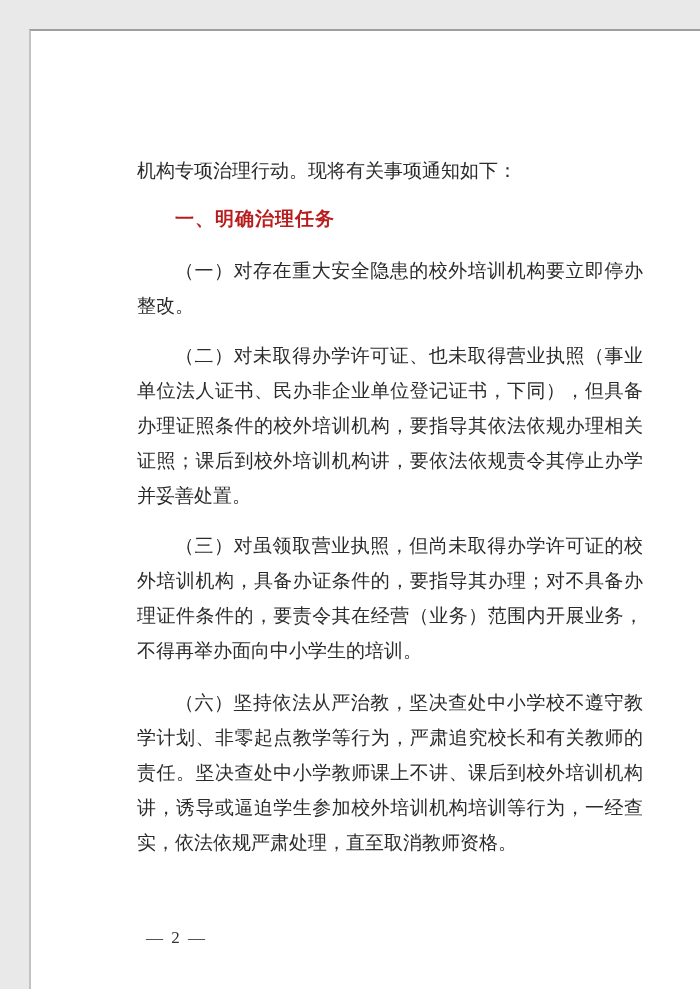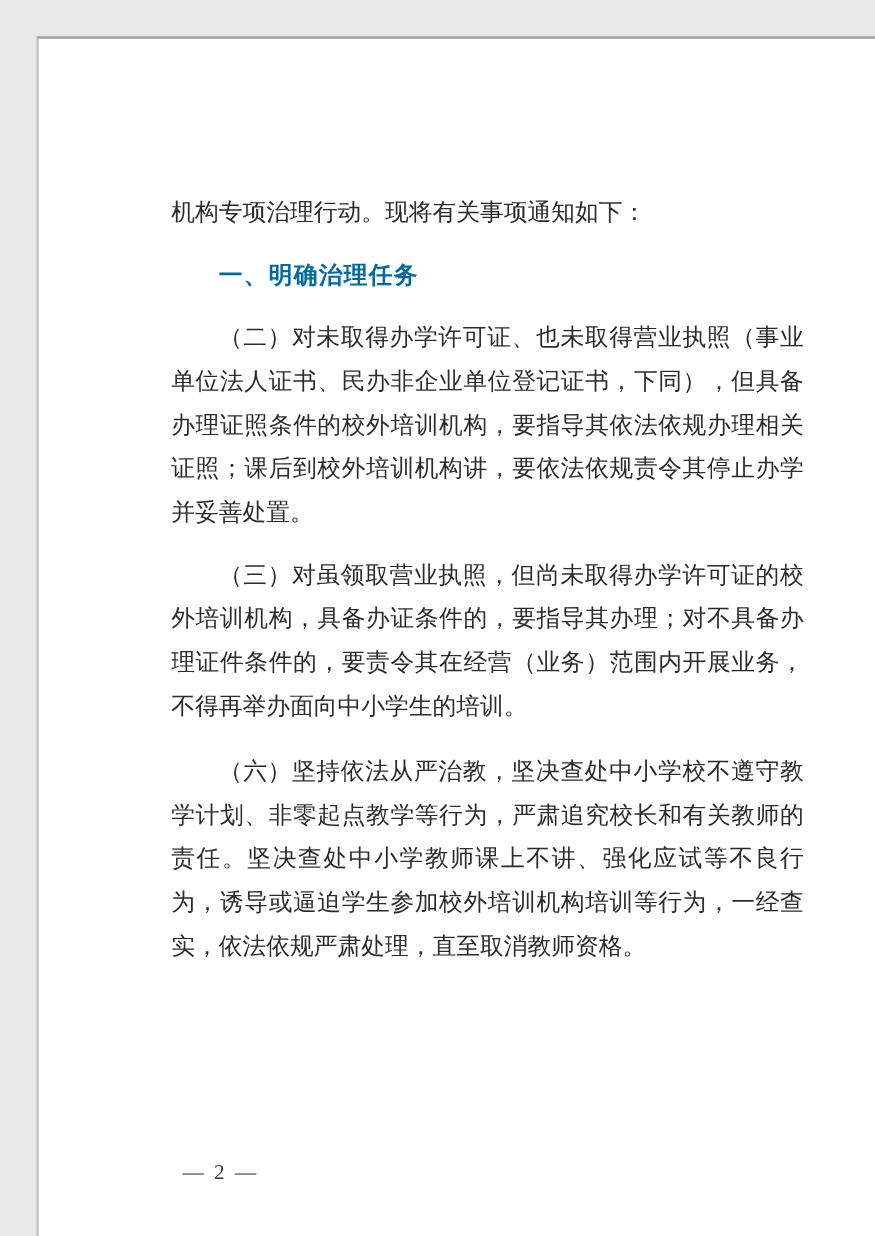--- a/index.html
+++ b/index.html
@@ -27,44 +27,45 @@
   }
   .body-par {
     font-size: 19px;
     line-height: 35px;
     text-align: justify;
     letter-spacing: 0px;
     color: #2b2b2b;
   }
   .indent { text-indent: 2em; }
   .heading {
-    font-family: Liberation Serif, serif;
+    font-family: Liberation Mono, monospace;
     font-weight: bold;
     font-size: 19px;
     line-height: 35px;
     text-indent: 2em;
-    color: #0369a1;
+    color: #b91c1c;
     letter-spacing: 1px;
   }
   .spacer-before { margin-top: 9px; }
   .page-number {
     position: absolute;
     left: 104px;
     top: 886px;
     font-size: 17px;
     letter-spacing: 2px;
     color: #333333;
     font-family: "Liberation Serif", serif;
   }
 </style>
 </head>
 <body>
 
 <div class="page">
   <div class="content">
     <p class="body-par">机构专项治理行动。现将有关事项通知如下：</p>
     <h2 class="heading">一、明确治理任务</h2>
+    <p class="body-par indent">（一）对存在重大安全隐患的校外培训机构要立即停办整改。</p>
     <p class="body-par indent">（二）对未取得办学许可证、也未取得营业执照（事业单位法人证书、民办非企业单位登记证书，下同），但具备办理证照条件的校外培训机构，要指导其依法依规办理相关证照；课后到校外培训机构讲，要依法依规责令其停止办学并妥善处置。</p>
     <p class="body-par indent">（三）对虽领取营业执照，但尚未取得办学许可证的校外培训机构，具备办证条件的，要指导其办理；对不具备办理证件条件的，要责令其在经营（业务）范围内开展业务，不得再举办面向中小学生的培训。</p>
-    <p class="body-par indent spacer-before">（六）坚持依法从严治教，坚决查处中小学校不遵守教学计划、非零起点教学等行为，严肃追究校长和有关教师的责任。坚决查处中小学教师课上不讲、强化应试等不良行为，诱导或逼迫学生参加校外培训机构培训等行为，一经查实，依法依规严肃处理，直至取消教师资格。</p>
+    <p class="body-par indent spacer-before">（六）坚持依法从严治教，坚决查处中小学校不遵守教学计划、非零起点教学等行为，严肃追究校长和有关教师的责任。坚决查处中小学教师课上不讲、课后到校外培训机构讲，诱导或逼迫学生参加校外培训机构培训等行为，一经查实，依法依规严肃处理，直至取消教师资格。</p>
   </div>
   <div class="page-number">— 2 —</div>
 </div>
 
 </body></html>

